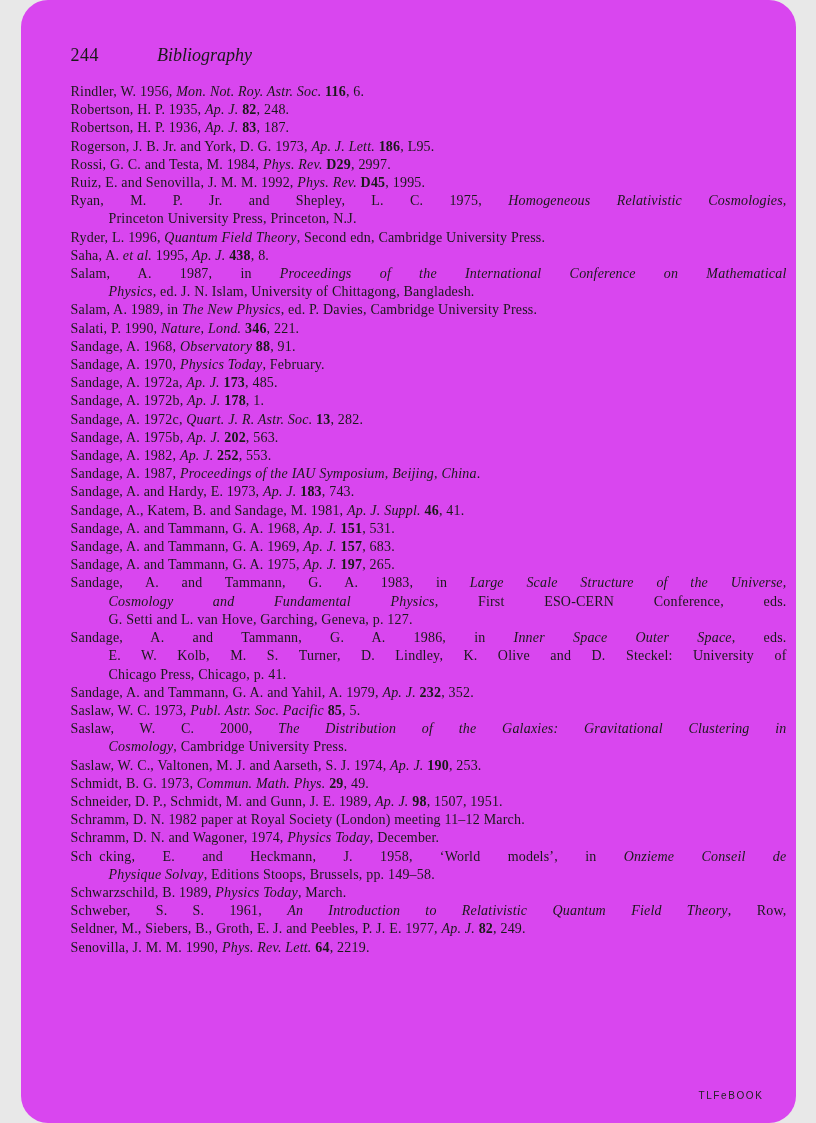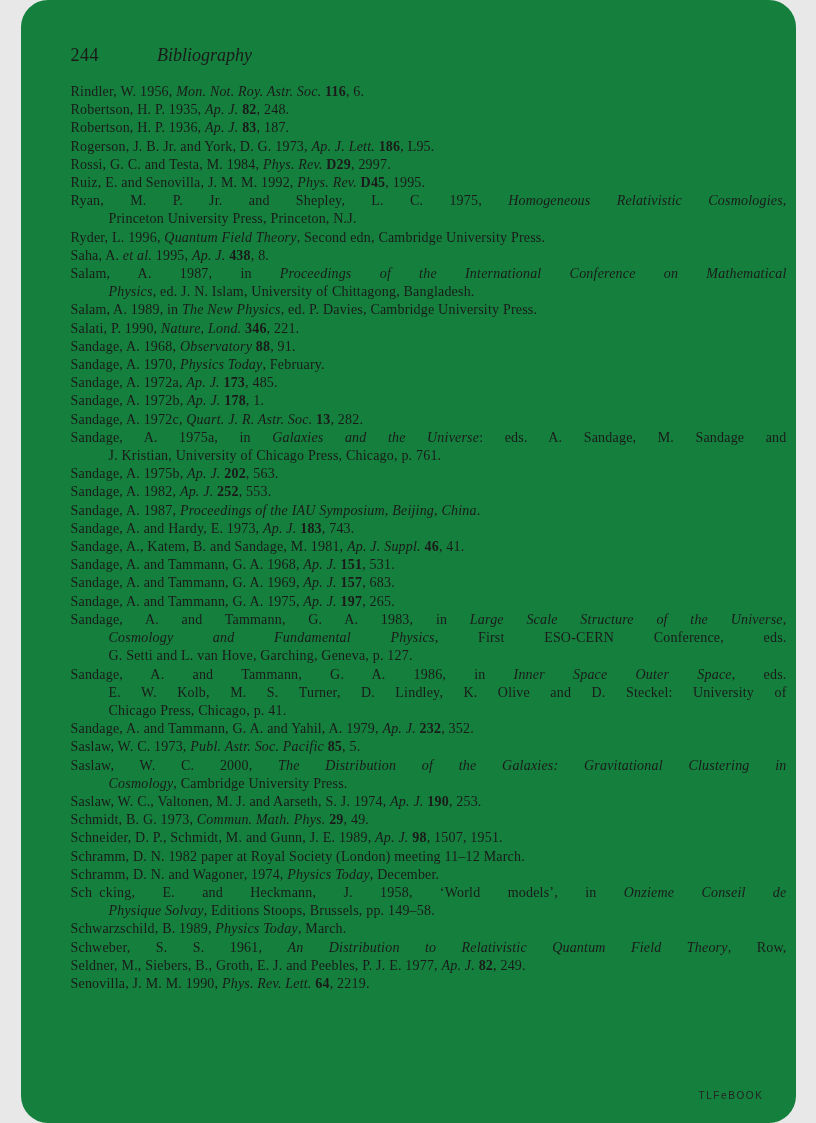--- a/index.html
+++ b/index.html
@@ -1,21 +1,21 @@
 <!DOCTYPE html>
 <html><head>
 <meta charset="utf-8">
 <style>
   html, body { margin: 0; padding: 0; background: #e8e8e8; }
   .page {
     position: relative;
     width: 775px;
     height: 1123px;
     margin: 0 auto;
-    background: #15803d;
+    background: #d946ef;
     color: #1a1a1a;
     font-family: "Liberation Serif", "DejaVu Serif", serif;
     overflow: hidden;
     border-radius: 27px;
   }
   .page-header {
     position: absolute;
     top: 45px;
     left: 50px;
     font-size: 18px;
@@ -108,24 +108,20 @@
       <div class="entry">
         <div class="line final"><span>Sandage, A. 1972a, </span><span class="it">Ap. J. </span><span class="bd">173</span><span>, 485.</span></div>
       </div>
       <div class="entry">
         <div class="line final"><span>Sandage, A. 1972b, </span><span class="it">Ap. J. </span><span class="bd">178</span><span>, 1.</span></div>
       </div>
       <div class="entry">
         <div class="line final"><span>Sandage, A. 1972c, </span><span class="it">Quart. J. R. Astr. Soc. </span><span class="bd">13</span><span>, 282.</span></div>
       </div>
       <div class="entry">
-        <div class="line"><span>Sandage, A. 1975a, in </span><span class="it">Galaxies and the Universe</span><span>: eds. A. Sandage, M. Sandage and</span></div>
-        <div class="line cont final"><span>J. Kristian, University of Chicago Press, Chicago, p. 761.</span></div>
-      </div>
-      <div class="entry">
         <div class="line final"><span>Sandage, A. 1975b, </span><span class="it">Ap. J. </span><span class="bd">202</span><span>, 563.</span></div>
       </div>
       <div class="entry">
         <div class="line final"><span>Sandage, A. 1982, </span><span class="it">Ap. J. </span><span class="bd">252</span><span>, 553.</span></div>
       </div>
       <div class="entry">
         <div class="line final"><span>Sandage, A. 1987, </span><span class="it">Proceedings of the IAU Symposium, Beijing, China</span><span>.</span></div>
       </div>
       <div class="entry">
         <div class="line final"><span>Sandage, A. and Hardy, E. 1973, </span><span class="it">Ap. J. </span><span class="bd">183</span><span>, 743.</span></div>
@@ -178,21 +174,21 @@
         <div class="line final"><span>Schramm, D. N. and Wagoner, 1974, </span><span class="it">Physics Today</span><span>, December.</span></div>
       </div>
       <div class="entry">
         <div class="line"><span>Sch cking, E. and Heckmann, J. 1958, ‘World models’, in </span><span class="it">Onzieme Conseil de</span></div>
         <div class="line cont final"><span class="it">Physique Solvay</span><span>, Editions Stoops, Brussels, pp. 149–58.</span></div>
       </div>
       <div class="entry">
         <div class="line final"><span>Schwarzschild, B. 1989, </span><span class="it">Physics Today</span><span>, March.</span></div>
       </div>
       <div class="entry">
-        <div class="line"><span>Schweber, S. S. 1961, </span><span class="it">An Distribution to Relativistic Quantum Field Theory</span><span>, Row,</span></div>
+        <div class="line"><span>Schweber, S. S. 1961, </span><span class="it">An Introduction to Relativistic Quantum Field Theory</span><span>, Row,</span></div>
       </div>
       <div class="entry">
         <div class="line final"><span>Seldner, M., Siebers, B., Groth, E. J. and Peebles, P. J. E. 1977, </span><span class="it">Ap. J. </span><span class="bd">82</span><span>, 249.</span></div>
       </div>
       <div class="entry">
         <div class="line final"><span>Senovilla, J. M. M. 1990, </span><span class="it">Phys. Rev. Lett. </span><span class="bd">64</span><span>, 2219.</span></div>
       </div>
     </main>
   <div class="footer-mark">TLFeBOOK</div>
 </div>

